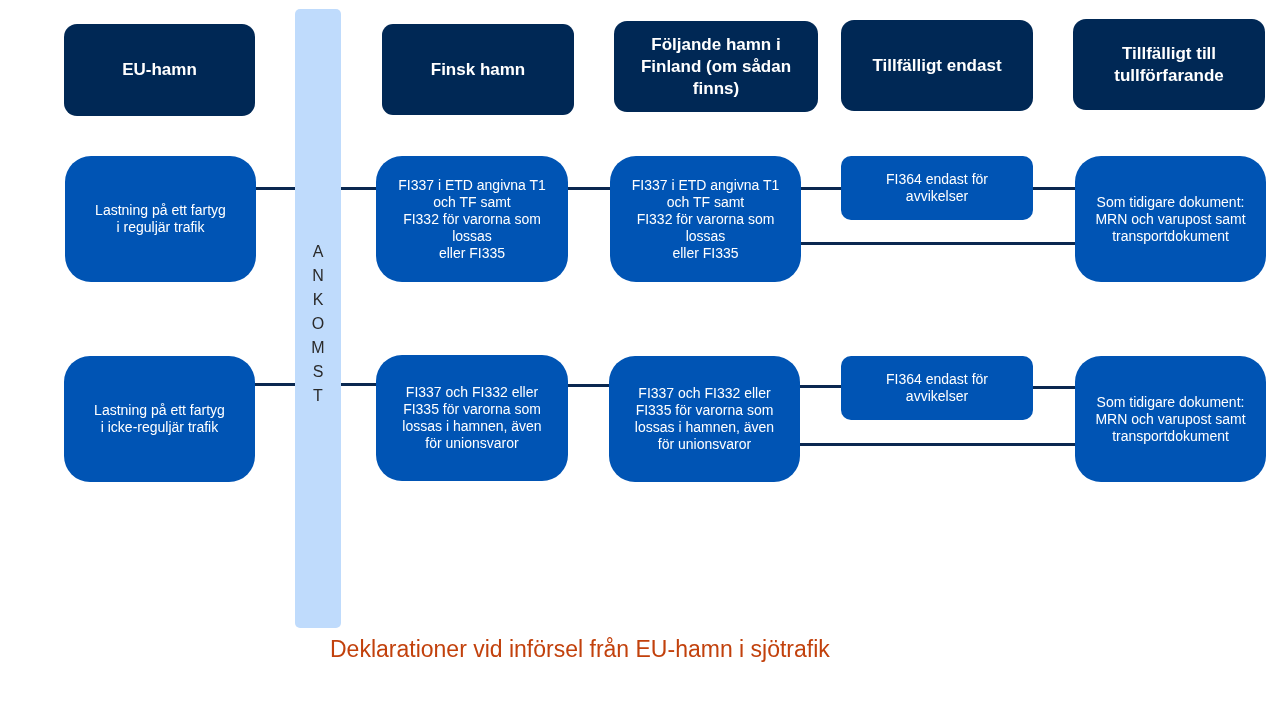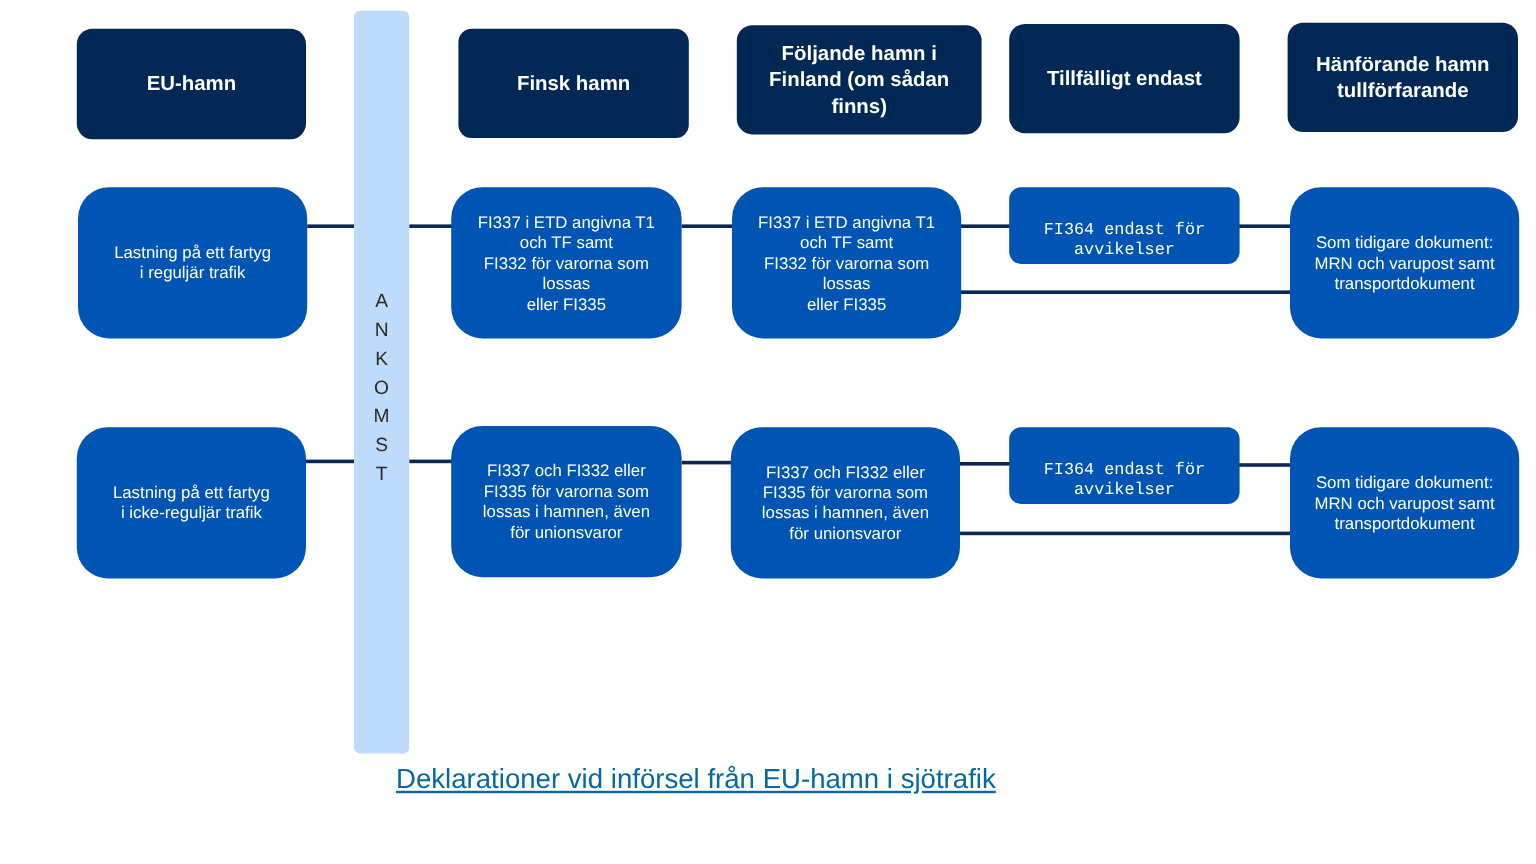--- a/index.html
+++ b/index.html
@@ -14,35 +14,35 @@
     text-align: center; color: #ffffff; white-space: pre-line;
   }
   .hdr {
     background: #002855; border-radius: 13px;
     font-weight: bold; font-size: 17px; line-height: 22px;
   }
   .node {
     background: #0054b4; border-radius: 26px;
     font-size: 14px; line-height: 17px;
   }
-  .node.small { border-radius: 10px; align-items: flex-start; padding-top: 28px; font-family: Liberation Mono, monospace; }
+  .node.small { border-radius: 10px; align-items: flex-start; padding-top: 15px; }
   .line { position: absolute; background: #0a2850; height: 3px; }
   .bar {
     position: absolute; left: 295px; top: 9px; width: 46px; height: 619px;
     background: #bfdbfc; border-radius: 5px;
   }
   .bar-text {
     position: absolute; left: 295px; top: 240px; width: 46px;
     text-align: center; color: #2a2a2a; font-size: 16px; line-height: 24px;
     letter-spacing: 0;
   }
   .bar-text span { display: block; }
   .caption {
     position: absolute; left: 330px; top: 636px;
-    font-size: 23px; color: #0369a1; text-decoration: underline;
+    font-size: 23px; color: #c2410c;
   }
 </style>
 </head>
 <body>
 
 <div class="line" style="left:256px; top:187px; width:39px;"></div>
 <div class="line" style="left:341px; top:187px; width:36px;"></div>
 <div class="line" style="left:568px; top:187px; width:43px;"></div>
 <div class="line" style="left:800px; top:187px; width:42px;"></div>
 <div class="line" style="left:1032px; top:187px; width:44px;"></div>
@@ -65,21 +65,21 @@
   <span>S</span>
   <span>T</span>
 </div>
 
 <div class="box hdr" style="left:64px; top:24px; width:191px; height:92px;">EU-hamn</div>
 <div class="box hdr" style="left:382px; top:24px; width:192px; height:91px;border-radius:11px;">Finsk hamn</div>
 <div class="box hdr" style="left:614px; top:21px; width:204px; height:91px;">Följande hamn i
 Finland (om sådan
 finns)</div>
 <div class="box hdr" style="left:841px; top:20px; width:192px; height:91px;">Tillfälligt endast</div>
-<div class="box hdr" style="left:1073px; top:19px; width:192px; height:91px;">Hänförande hamn
+<div class="box hdr" style="left:1073px; top:19px; width:192px; height:91px;">Tillfälligt till
 tullförfarande</div>
 
 <div class="box node" style="left:65px; top:156px; width:191px; height:126px;">Lastning på ett fartyg
 i reguljär trafik</div>
 <div class="box node" style="left:376px; top:156px; width:192px; height:126px;">FI337 i ETD angivna T1
 och TF samt
 FI332 för varorna som
 lossas
 eller FI335</div>
 <div class="box node" style="left:610px; top:156px; width:191px; height:126px;">FI337 i ETD angivna T1

